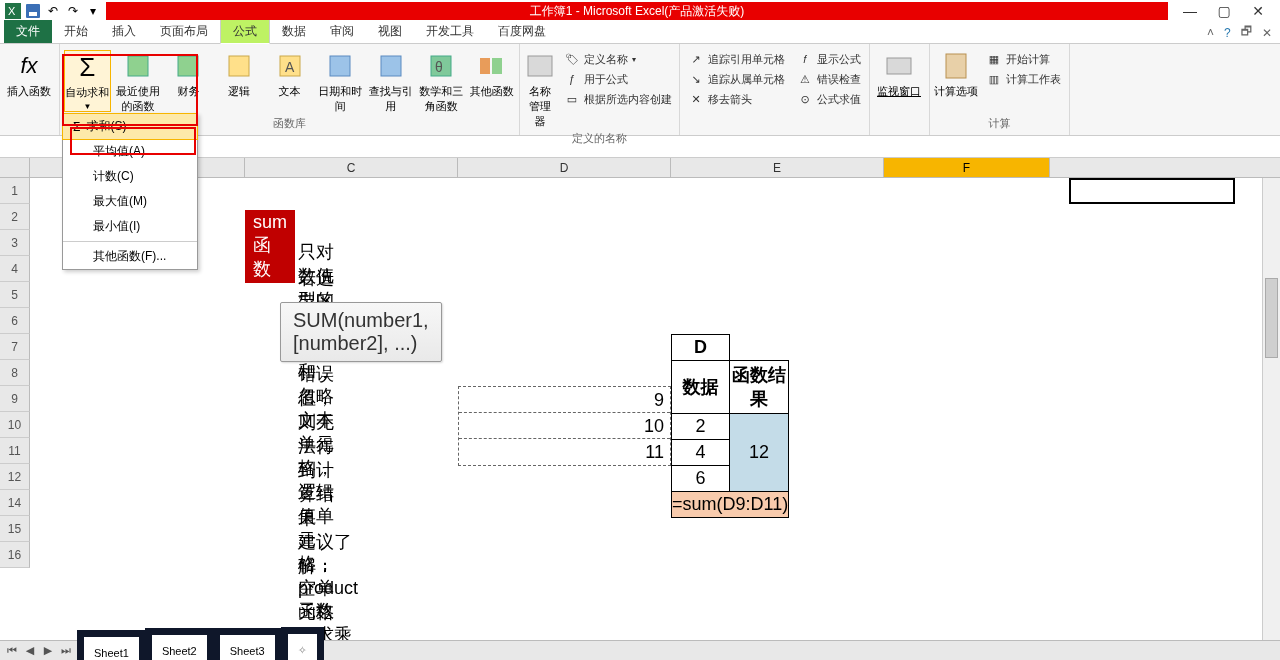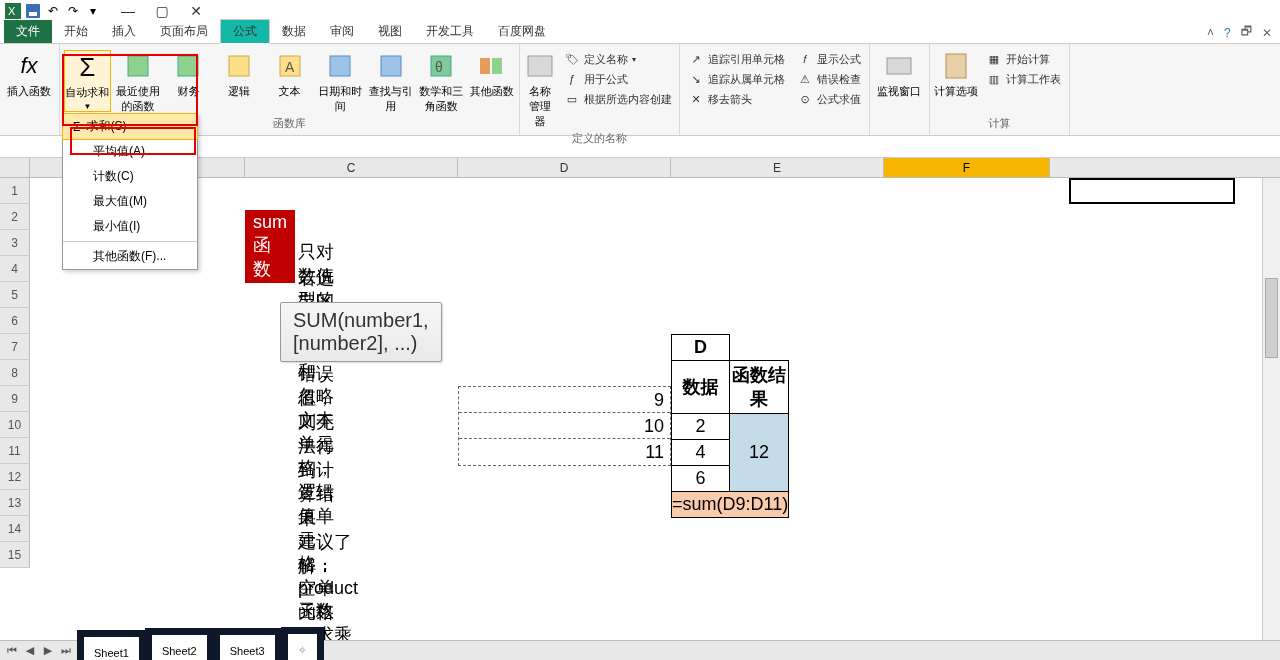--- a/index.html
+++ b/index.html
@@ -8,21 +8,21 @@
 .titlebar { height: 22px; background: #fff; display: flex; align-items: center; }
 .qat { display: flex; align-items: center; gap: 2px; padding: 0 4px; }
 .qat-icon { width: 18px; height: 18px; display: inline-flex; align-items: center; justify-content: center; }
 .redstrip { flex: 1; height: 18px; background: #e80000; color: #fff; text-align: center; font-size: 12px; display: flex; align-items: center; justify-content: center; position: relative; }
 .win-controls { display: flex; gap: 14px; padding: 0 12px; color: #333; }
 .win-controls span { width: 20px; text-align: center; cursor: default; font-size: 14px; }
 
 .tabstrip { height: 22px; background: #fff; border-bottom: 1px solid #ccc; display: flex; align-items: flex-end; padding-left: 4px; }
 .tab { padding: 3px 12px; font-size: 12px; color: #333; cursor: pointer; }
 .tab.file { background: #1e7145; color: #fff; }
-.tab.active { border: 1px solid #ccc; border-bottom: 1px solid #fff; background: #14b8a6; margin-bottom: -1px; }
+.tab.active { border: 1px solid #ccc; border-bottom: 1px solid #fff; background: #bef264; margin-bottom: -1px; }
 .tabstrip-right { margin-left: auto; display: flex; gap: 10px; padding-right: 8px; align-items: center; color: #666; }
 .tabstrip-right span { font-size: 12px; }
 
 .ribbon { height: 92px; background: #f6f6f6; border-bottom: 1px solid #ccc; display: flex; }
 .rgroup { border-right: 1px solid #d8d8d8; display: flex; flex-direction: column; justify-content: space-between; padding: 2px 4px; }
 .rgroup-body { display: flex; align-items: flex-start; gap: 4px; flex: 1; padding-top: 4px; }
 .rgroup-label { text-align: center; font-size: 11px; color: #666; padding: 2px 8px; }
 .bigbtn { width: 50px; display: flex; flex-direction: column; align-items: center; gap: 2px; font-size: 11px; text-align:center; cursor: pointer; }
 .bigbtn.selected { border:1px solid #f7b500; background:#fff4d6; }
 .bigbtn .bi { width: 32px; height: 32px; display: flex; align-items: center; justify-content: center; }
@@ -93,20 +93,21 @@
     <span class="qat-icon">
         <svg width="14" height="14">
           <rect width="14" height="14" fill="#3b6fb6" rx="1"></rect>
           <rect x="3" y="8" width="8" height="4" fill="#fff"></rect>
         </svg>
       </span>
     <span class="qat-icon">↶</span>
     <span class="qat-icon">↷</span>
     <span class="qat-icon">▾</span>
   </div>
+  <div class="redstrip">工作簿1 - Microsoft Excel(产品激活失败)</div>
   <div class="win-controls">
     <span>—</span>
     <span>▢</span>
     <span>✕</span>
   </div>
 </div>
 
 <div class="tabstrip">
   <div class="tab file">文件</div>
   <div class="tab">开始</div>
@@ -266,21 +267,21 @@
             <span class="si">⚠</span>
             <span>错误检查</span>
           </div>
         <div class="smallrow">
             <span class="si">⊙</span>
             <span>公式求值</span>
           </div>
       </div>
     </div>
   </div>
-  <div class="rgroup" style="width:60px;">
+  <div class="rgroup" style="width:60px;text-decoration:underline;">
     <div class="rgroup-body">
         <div class="bigbtn">
           <span class="bi">
             <svg width="28" height="28">
               <rect x="2" y="6" width="24" height="16" fill="#d9d9d9" stroke="#999"></rect>
             </svg>
           </span>
           <span>监视窗口</span>
         </div>
       </div>
@@ -387,27 +388,27 @@
     <div class="row">
         <div class="rh">10</div>
       </div>
     <div class="row">
         <div class="rh">11</div>
       </div>
     <div class="row">
         <div class="rh">12</div>
       </div>
     <div class="row">
-        <div class="rh">13</div>
-      </div>
-    <div class="row">
         <div class="rh">14</div>
       </div>
     <div class="row">
         <div class="rh">15</div>
+      </div>
+    <div class="row">
+        <div class="rh">16</div>
       </div>
 
     <div class="sel-cell" style="left:1069px; top:0; width:166px; height:26px;"></div>
 
     <div class="content-layer">
       <div class="sumtag" style="left:215px; top:32px;">sum函数</div>
       <div class="desc1" style="left:268px; top:62px;">只对数值型的数字求和，忽略文本单元格，逻辑值单元格，空单元格</div>
       <div class="desc2" style="left:268px; top:88px;">若选定区域中包含错误值，则无法得到计算结果</div>
       <div class="tooltip" style="left:250px; top:124px;"><span>SUM(</span><b>number1</b><span>, [number2], ...)</span></div>
 

